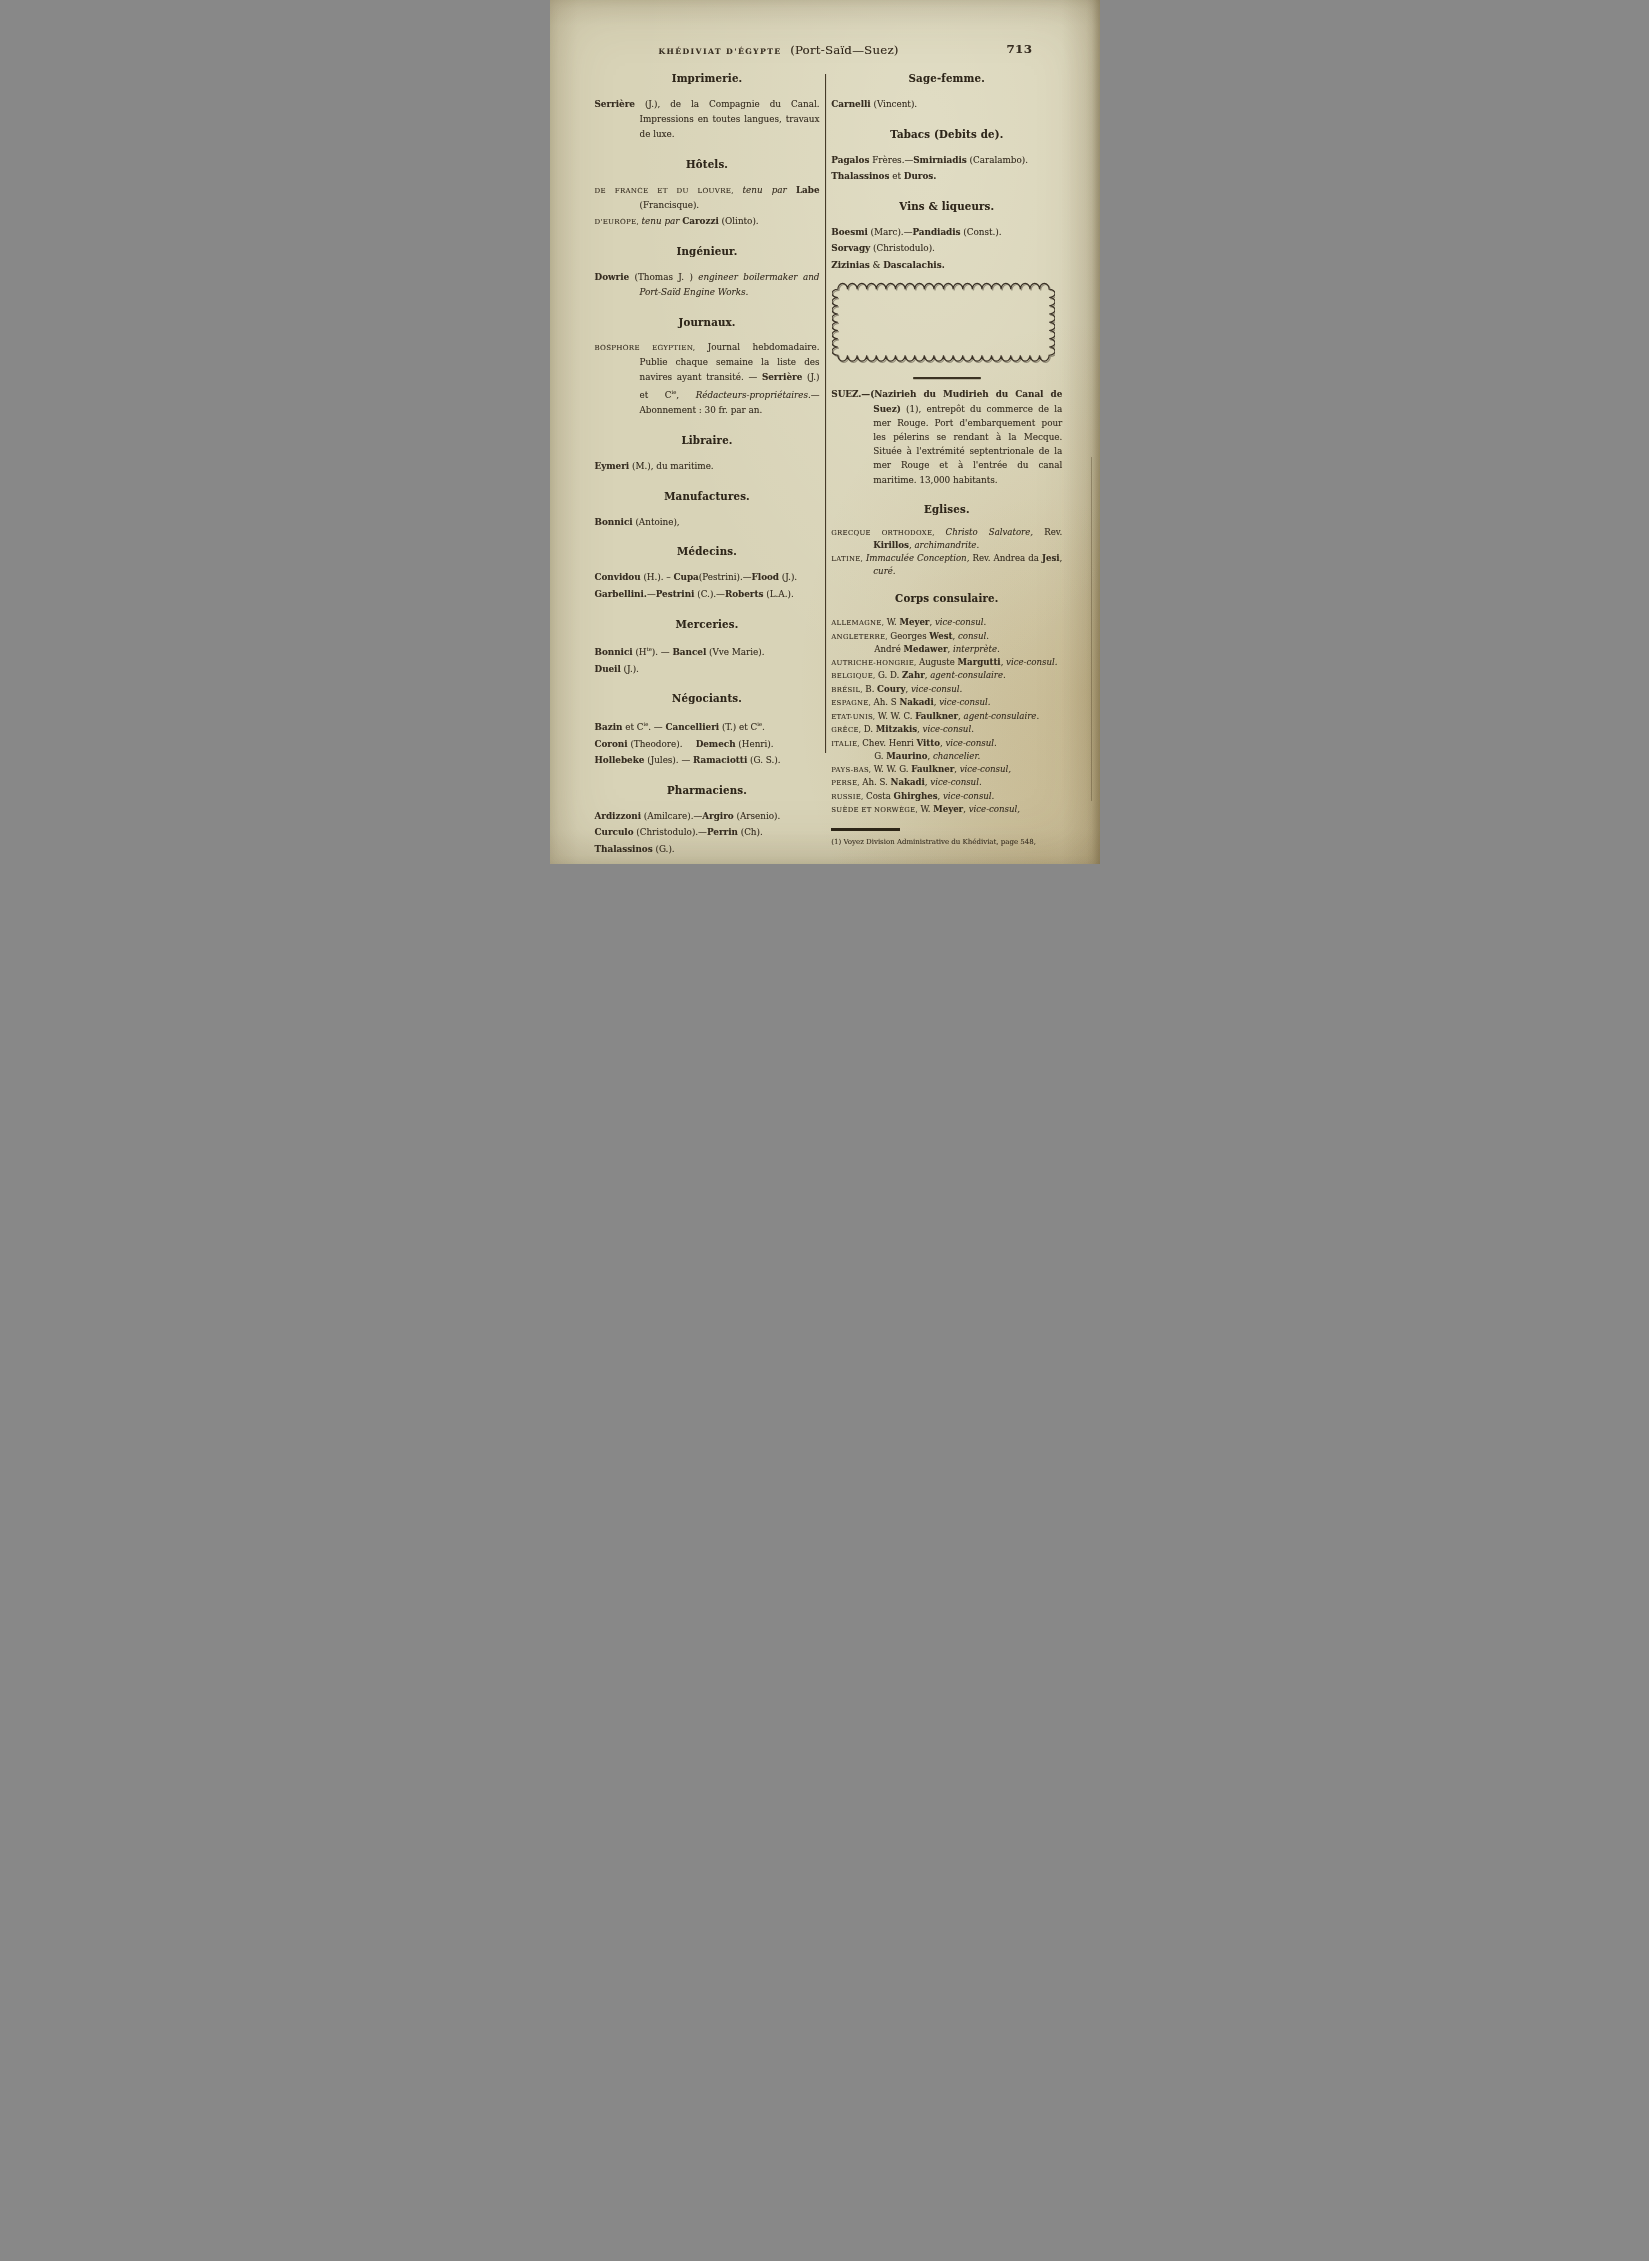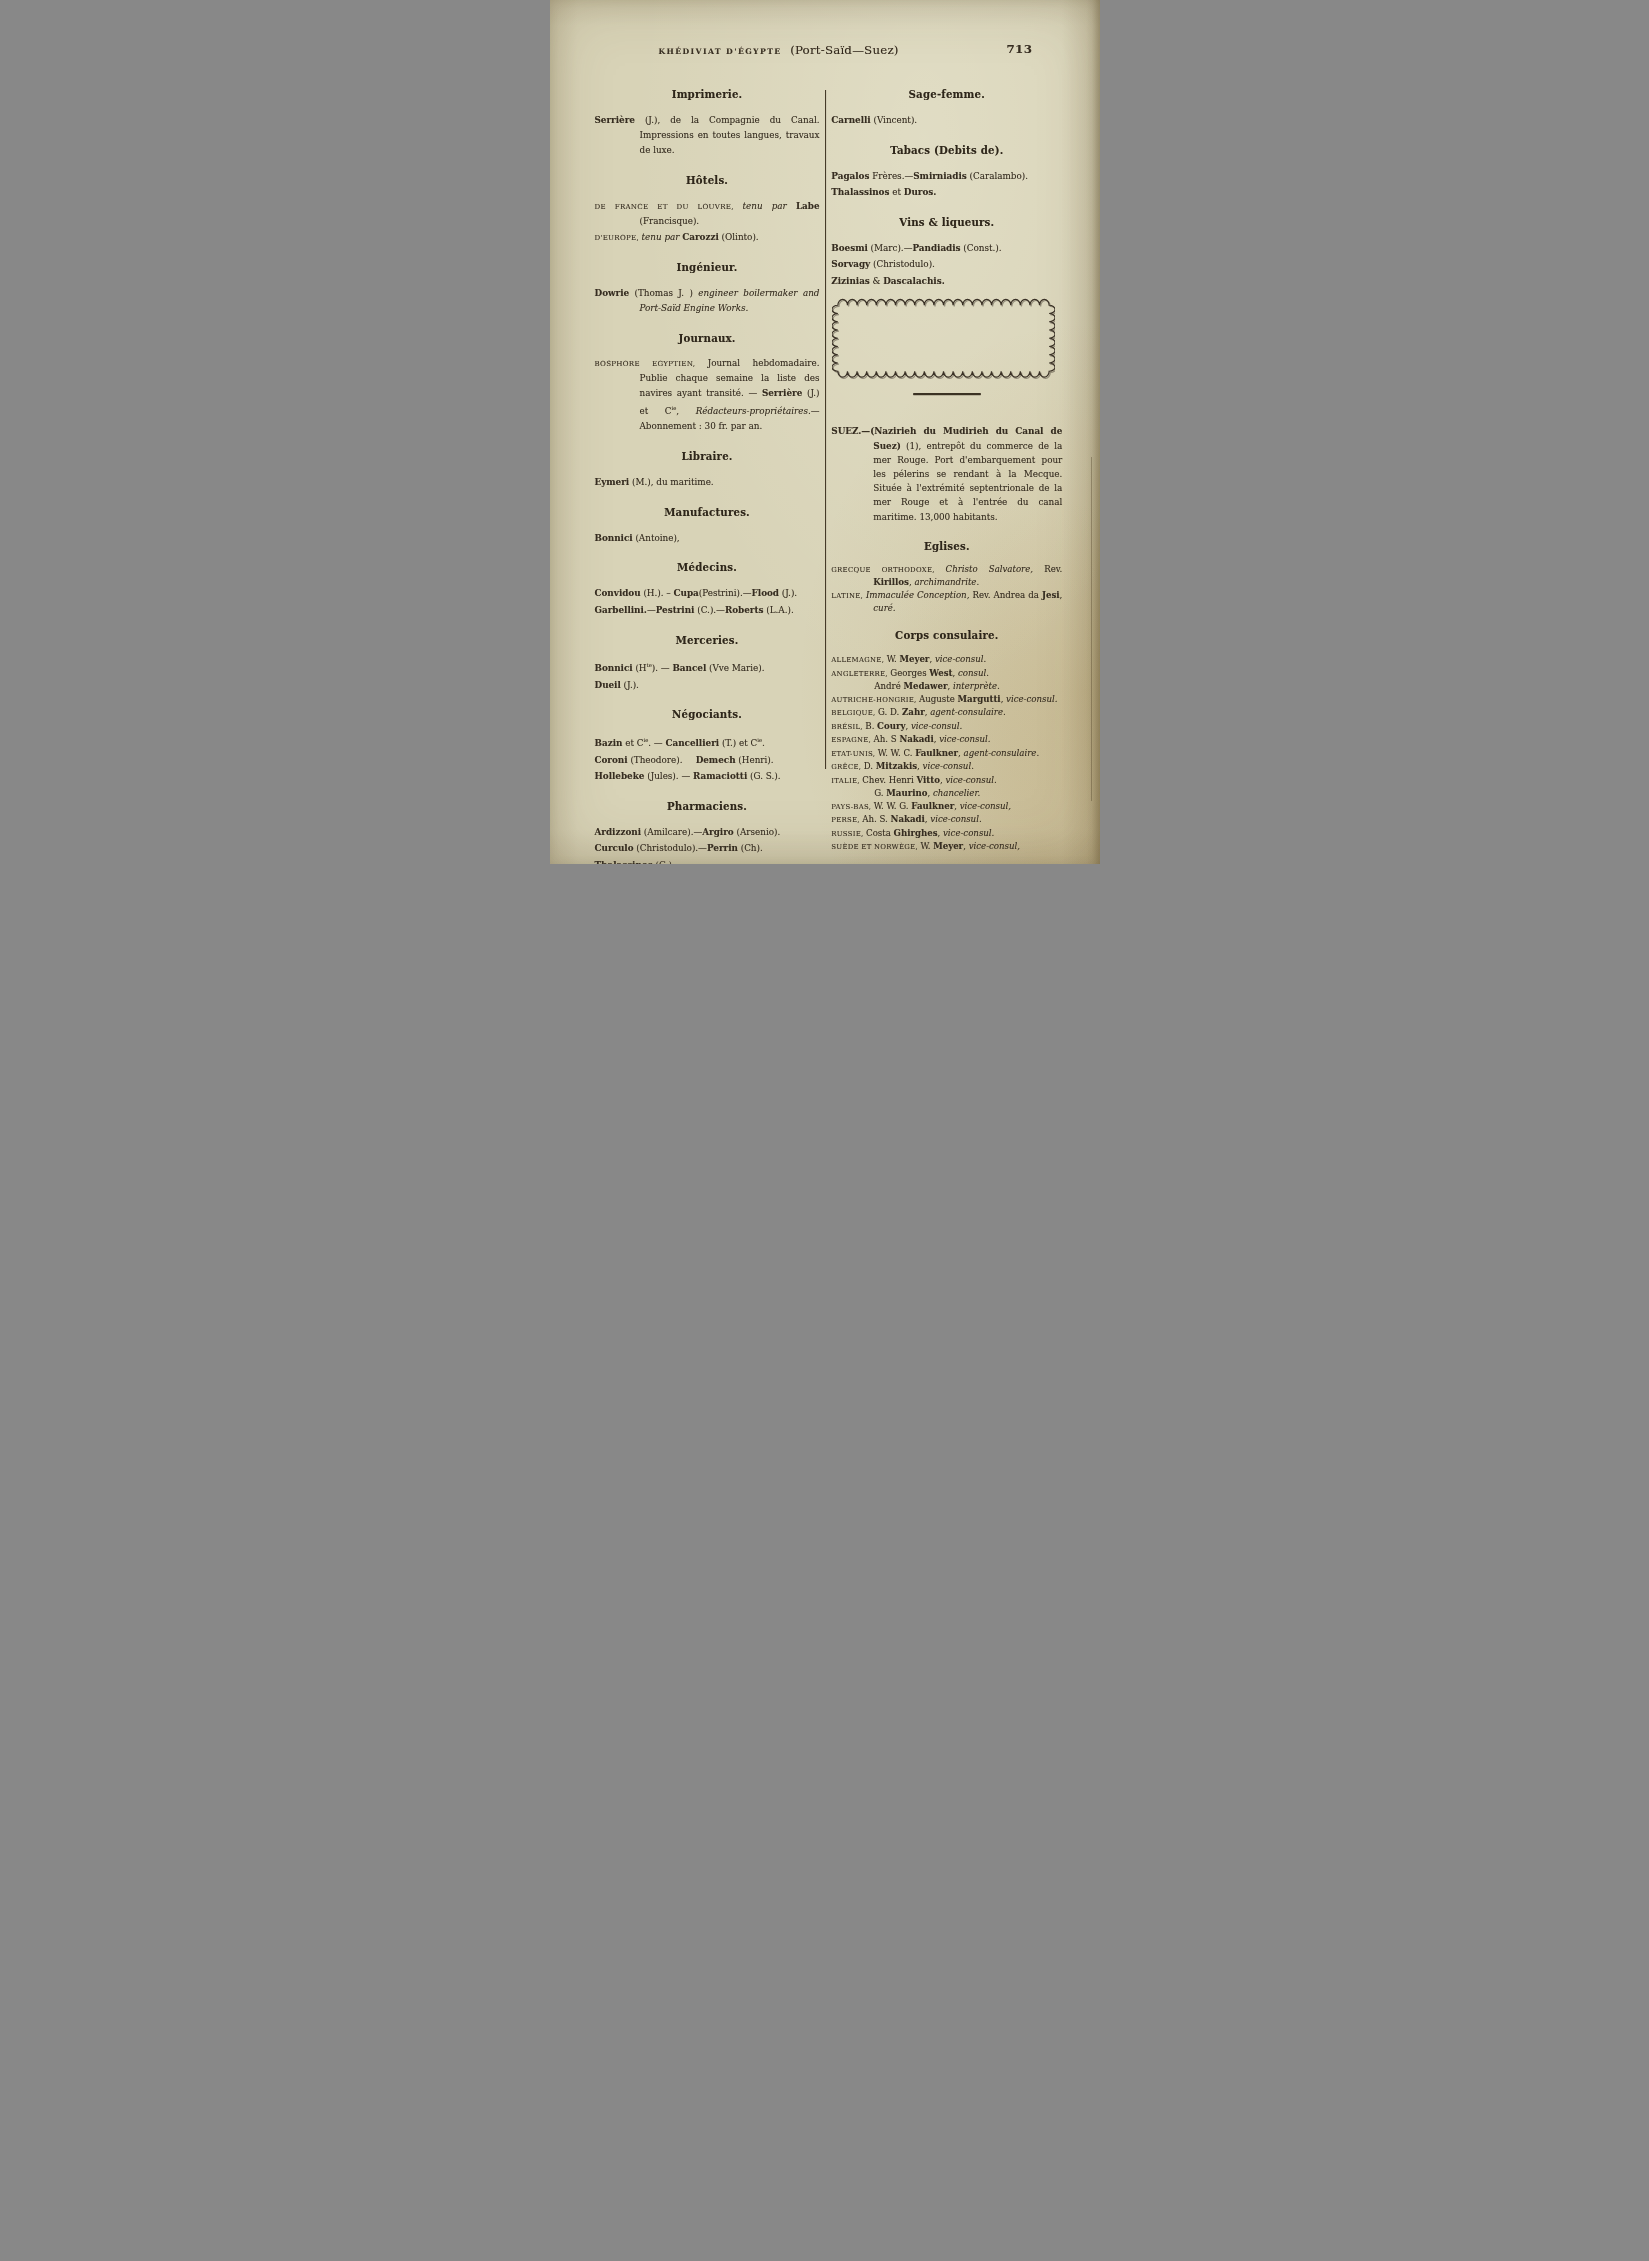--- a/index.html
+++ b/index.html
@@ -19,21 +19,21 @@
       linear-gradient(0deg, rgba(110,92,55,0.10), rgba(110,92,55,0) 4%, rgba(110,92,55,0) 97%, rgba(110,92,55,0.10)),
       #d8d3b7;
     box-shadow: inset 0 0 63px rgba(86,70,38,0.22), inset 0 0 10px rgba(86,70,38,0.12);
     text-shadow: 0.1px 0.1px 0.2px rgba(40,30,15,0.30);
   }
   .scan-edge{position:absolute;right:0;top:0;bottom:0;width:13.6px;
     background:linear-gradient(to left, rgba(90,74,40,0.30), rgba(90,74,40,0.07) 55%, rgba(90,74,40,0));}
   .scan-tick{position:absolute;right:7.2px;bottom:63px;height:344px;width:0;
     border-left:0.9px solid rgba(70,58,32,0.35);}
   
-  header{position:relative;padding:43px 45px 0 45px;height:23.5px;}
+  header{position:relative;padding:27px 45px 0 45px;height:23.5px;}
   .titles{position:absolute;left:109px;top:43px;white-space:nowrap;}
   .h-small{font-size:7.7px;letter-spacing:1.4px;font-weight:700;color:#3a3124;}
   .h-main{font-size:11.8px;letter-spacing:0.2px;margin-left:6.3px;color:#33291d;}
   .pagenum{position:absolute;right:67px;top:42px;font-size:11.8px;font-weight:700;letter-spacing:0.5px;}
   
   .columns{display:flex;align-items:flex-start;padding:0 37px 0 45px;margin-top:22.6px;}
   .col-left{width:225px;flex:none;}
   .col-right{width:231px;flex:none;}
   .col-rule{width:11.8px;flex:none;align-self:stretch;position:relative;}
   .col-rule::before{content:"";position:absolute;left:5.4px;top:0.9px;height:679px;width:1.1px;
@@ -61,21 +61,21 @@
   .ad svg{position:absolute;inset:0;width:100%;height:100%;}
   .ad-text{position:relative;padding-top:13.6px;}
   .ad p{margin:0;font-size:8.8px;line-height:13.6px;}
   .ad-l1{padding-left:16.3px;padding-right:15.4px;}
   .ad-l2{padding-left:41px;}
   .ad-l3{text-align:center;margin-top:0.5px;}
   .ad-l4{text-align:center;}
   
   .short-rule{width:68px;height:2.3px;background:#3b3223;margin:14.5px auto 0 auto;
     border-radius:0.9px;box-shadow:0 0.5px 0 rgba(59,50,35,.45);}
-  .suez{margin-top:29px;}
+  .suez{margin-top:8px;}
   .suez .entry{font-size:8.8px;line-height:14.2px;}
   .footnote-block{margin-top:11.8px;}
   .footnote-rule{width:69px;height:2.7px;background:#2c2517;margin:0 0 7.2px 0;}
   .footnote{font-size:7px;line-height:9px;margin:0;color:#3a3124;}
 </style>
 </head>
 <body>
 
 <div class="page">
   <div class="scan-edge"></div>

